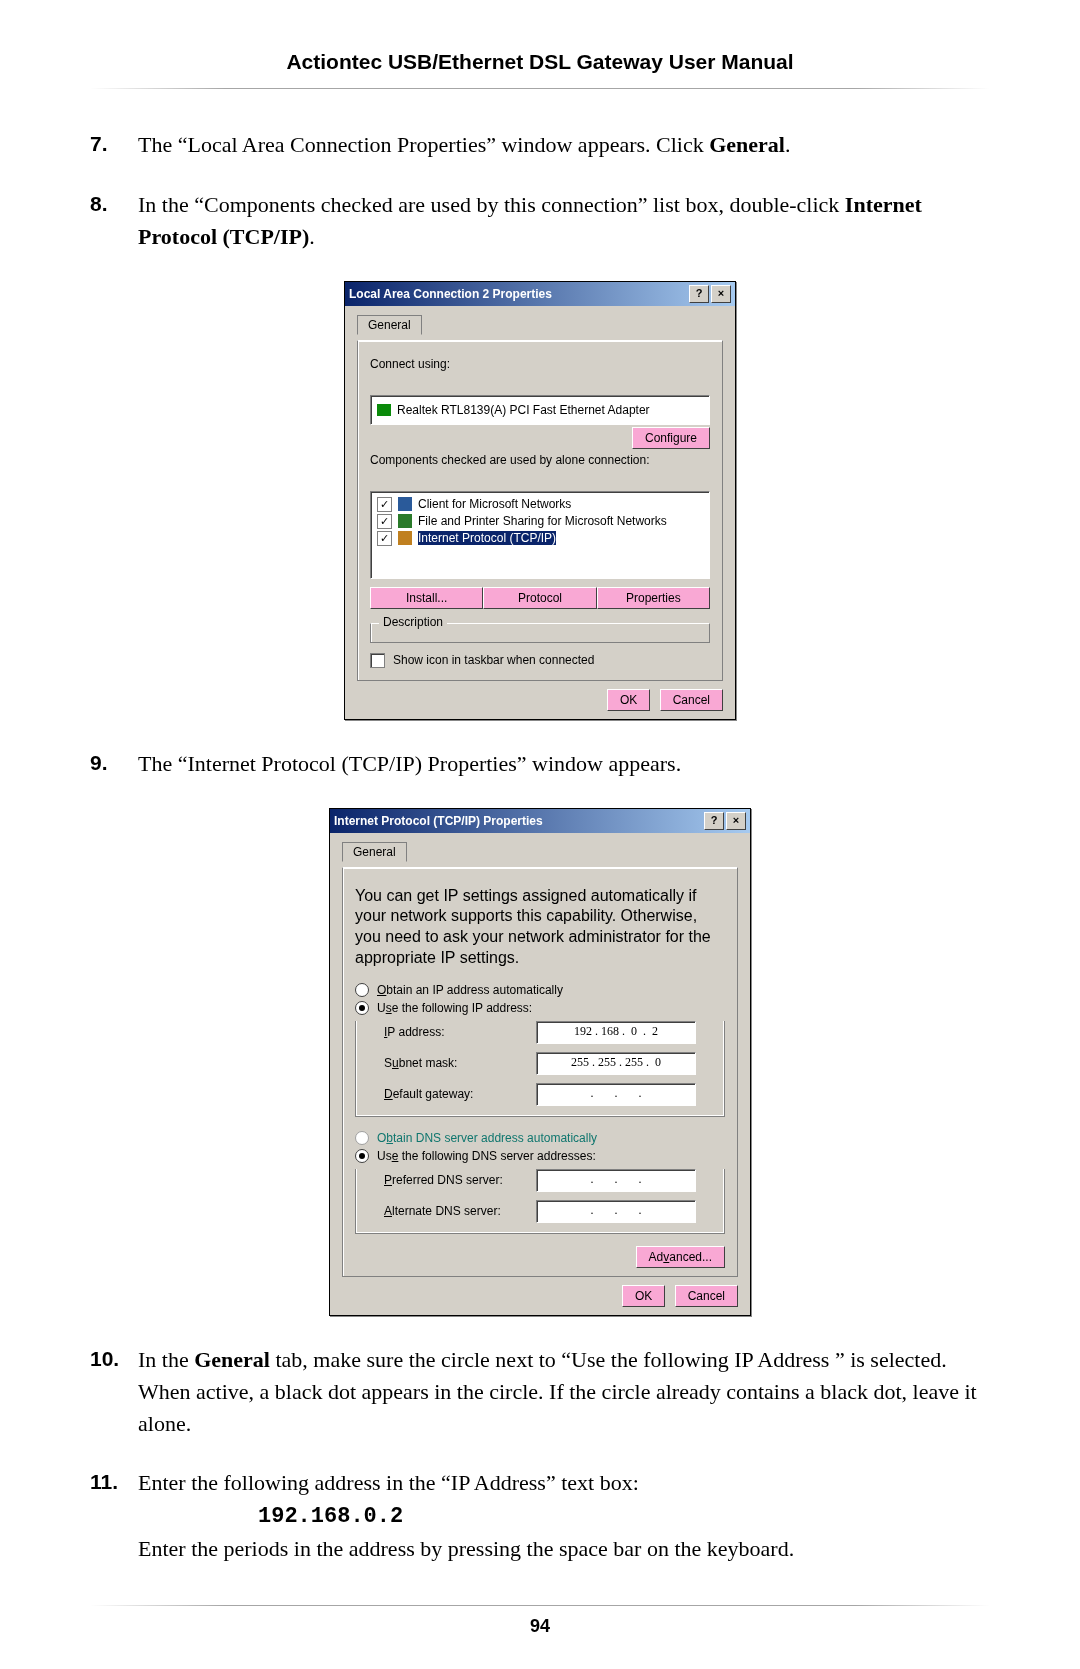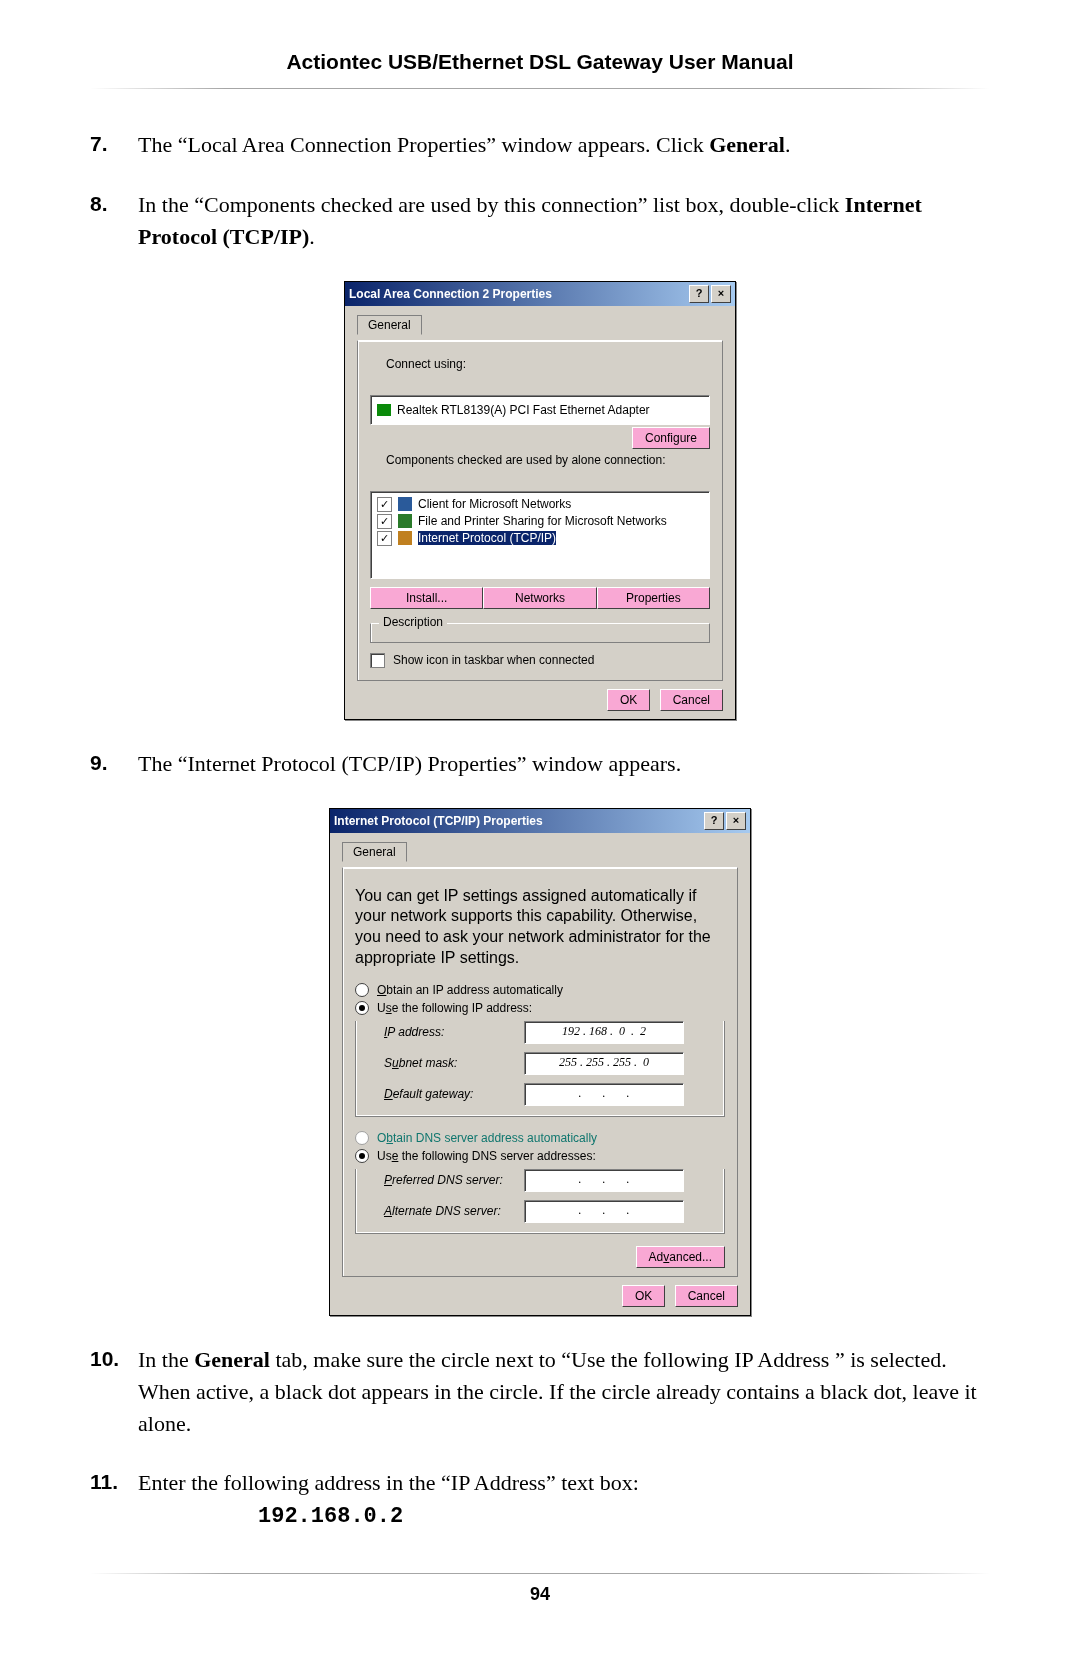--- a/index.html
+++ b/index.html
@@ -111,21 +111,21 @@
     top: 1px;
     font-size: 12px;
   }
   .tab-panel {
     border: 1px solid #808080;
     border-top-color:#fff;
     padding: 12px;
     background: #d4d0c8;
     box-shadow: inset 1px 1px 0 #fff;
   }
-  .label { margin: 4px 16px; }
+  .label { margin: 4px 0; }
   .sunken-box {
     border: 1px solid #808080;
     border-right-color:#fff; border-bottom-color:#fff;
     box-shadow: inset 1px 1px 0 #404040;
     background: #fff;
     padding: 3px 6px;
     margin-top: 24px;
   }
   .adapter-box {
     height: 22px;
@@ -196,21 +196,21 @@
 
   
   .info-text { font-size:16px; margin: 6px 0 14px 0; line-height:1.3; }
   .radio-row { display:flex; align-items:center; gap:8px; margin:4px 0; }
   .radio {
     width:12px; height:12px; border:1px solid #404040; border-radius:50%;
     background:#fff; display:inline-flex; align-items:center; justify-content:center;
   }
   .radio .dot { width:6px; height:6px; background:#000; border-radius:50%; }
   .disabled { color:#0f766e; }
-  .form-row { display:flex; align-items:center; margin:8px 0 0 18px; gap:0;font-style:italic;}
+  .form-row { display:flex; align-items:center; margin:8px 0 0 18px; gap:12px;}
   .form-row .flabel { width:140px; }
   .ip-input {
     width: 150px; background:#fff;
     border:1px solid #808080; border-right-color:#fff; border-bottom-color:#fff;
     box-shadow: inset 1px 1px 0 #404040;
     font-family: Tahoma; font-size:12px; padding:2px 4px;
     text-align:center; height:17px;
     white-space: pre;
   }
   .radio-fieldset {
@@ -281,21 +281,21 @@
             </div>
             <div class="comp-item selected">
               <span class="chk">✓</span>
               <span class="ico-sm ico-proto"></span>
               <span class="comp-label">Internet Protocol (TCP/IP)</span>
             </div>
           </div>
 
           <div class="three-btns">
             <span class="btn">Install...</span>
-            <span class="btn">Networks</span>
+            <span class="btn">Protocol</span>
             <span class="btn">Properties</span>
           </div>
 
           <div class="groupbox">
             <span class="legend">Description</span>
           </div>
 
           <div class="chk-row">
             <span class="empty-chk"></span>
             <span>Show icon in taskbar when connected</span>
@@ -400,19 +400,20 @@
       <span class="num">10.</span>
       <span class="body">
         <span>In the </span><span class="bold">General</span><span> tab, make sure the circle next to “Use the following IP Address ” is selected. When active, a black dot appears in the circle. If the circle already contains a black dot, leave it alone.</span>
       </span>
     </li>
     <li>
       <span class="num">11.</span>
       <span class="body">
         <span>Enter the following address in the “IP Address” text box:</span><br>
         <span class="mono" style="margin-left:120px; display:inline-block;">192.168.0.2</span><br>
+        <span>Enter the periods in the address by pressing the space bar on the keyboard.</span>
       </span>
     </li>
   </ol>
 
   <div class="footer-rule"></div>
   <div class="page-number">94</div>
 </div>
 
 </body></html>

